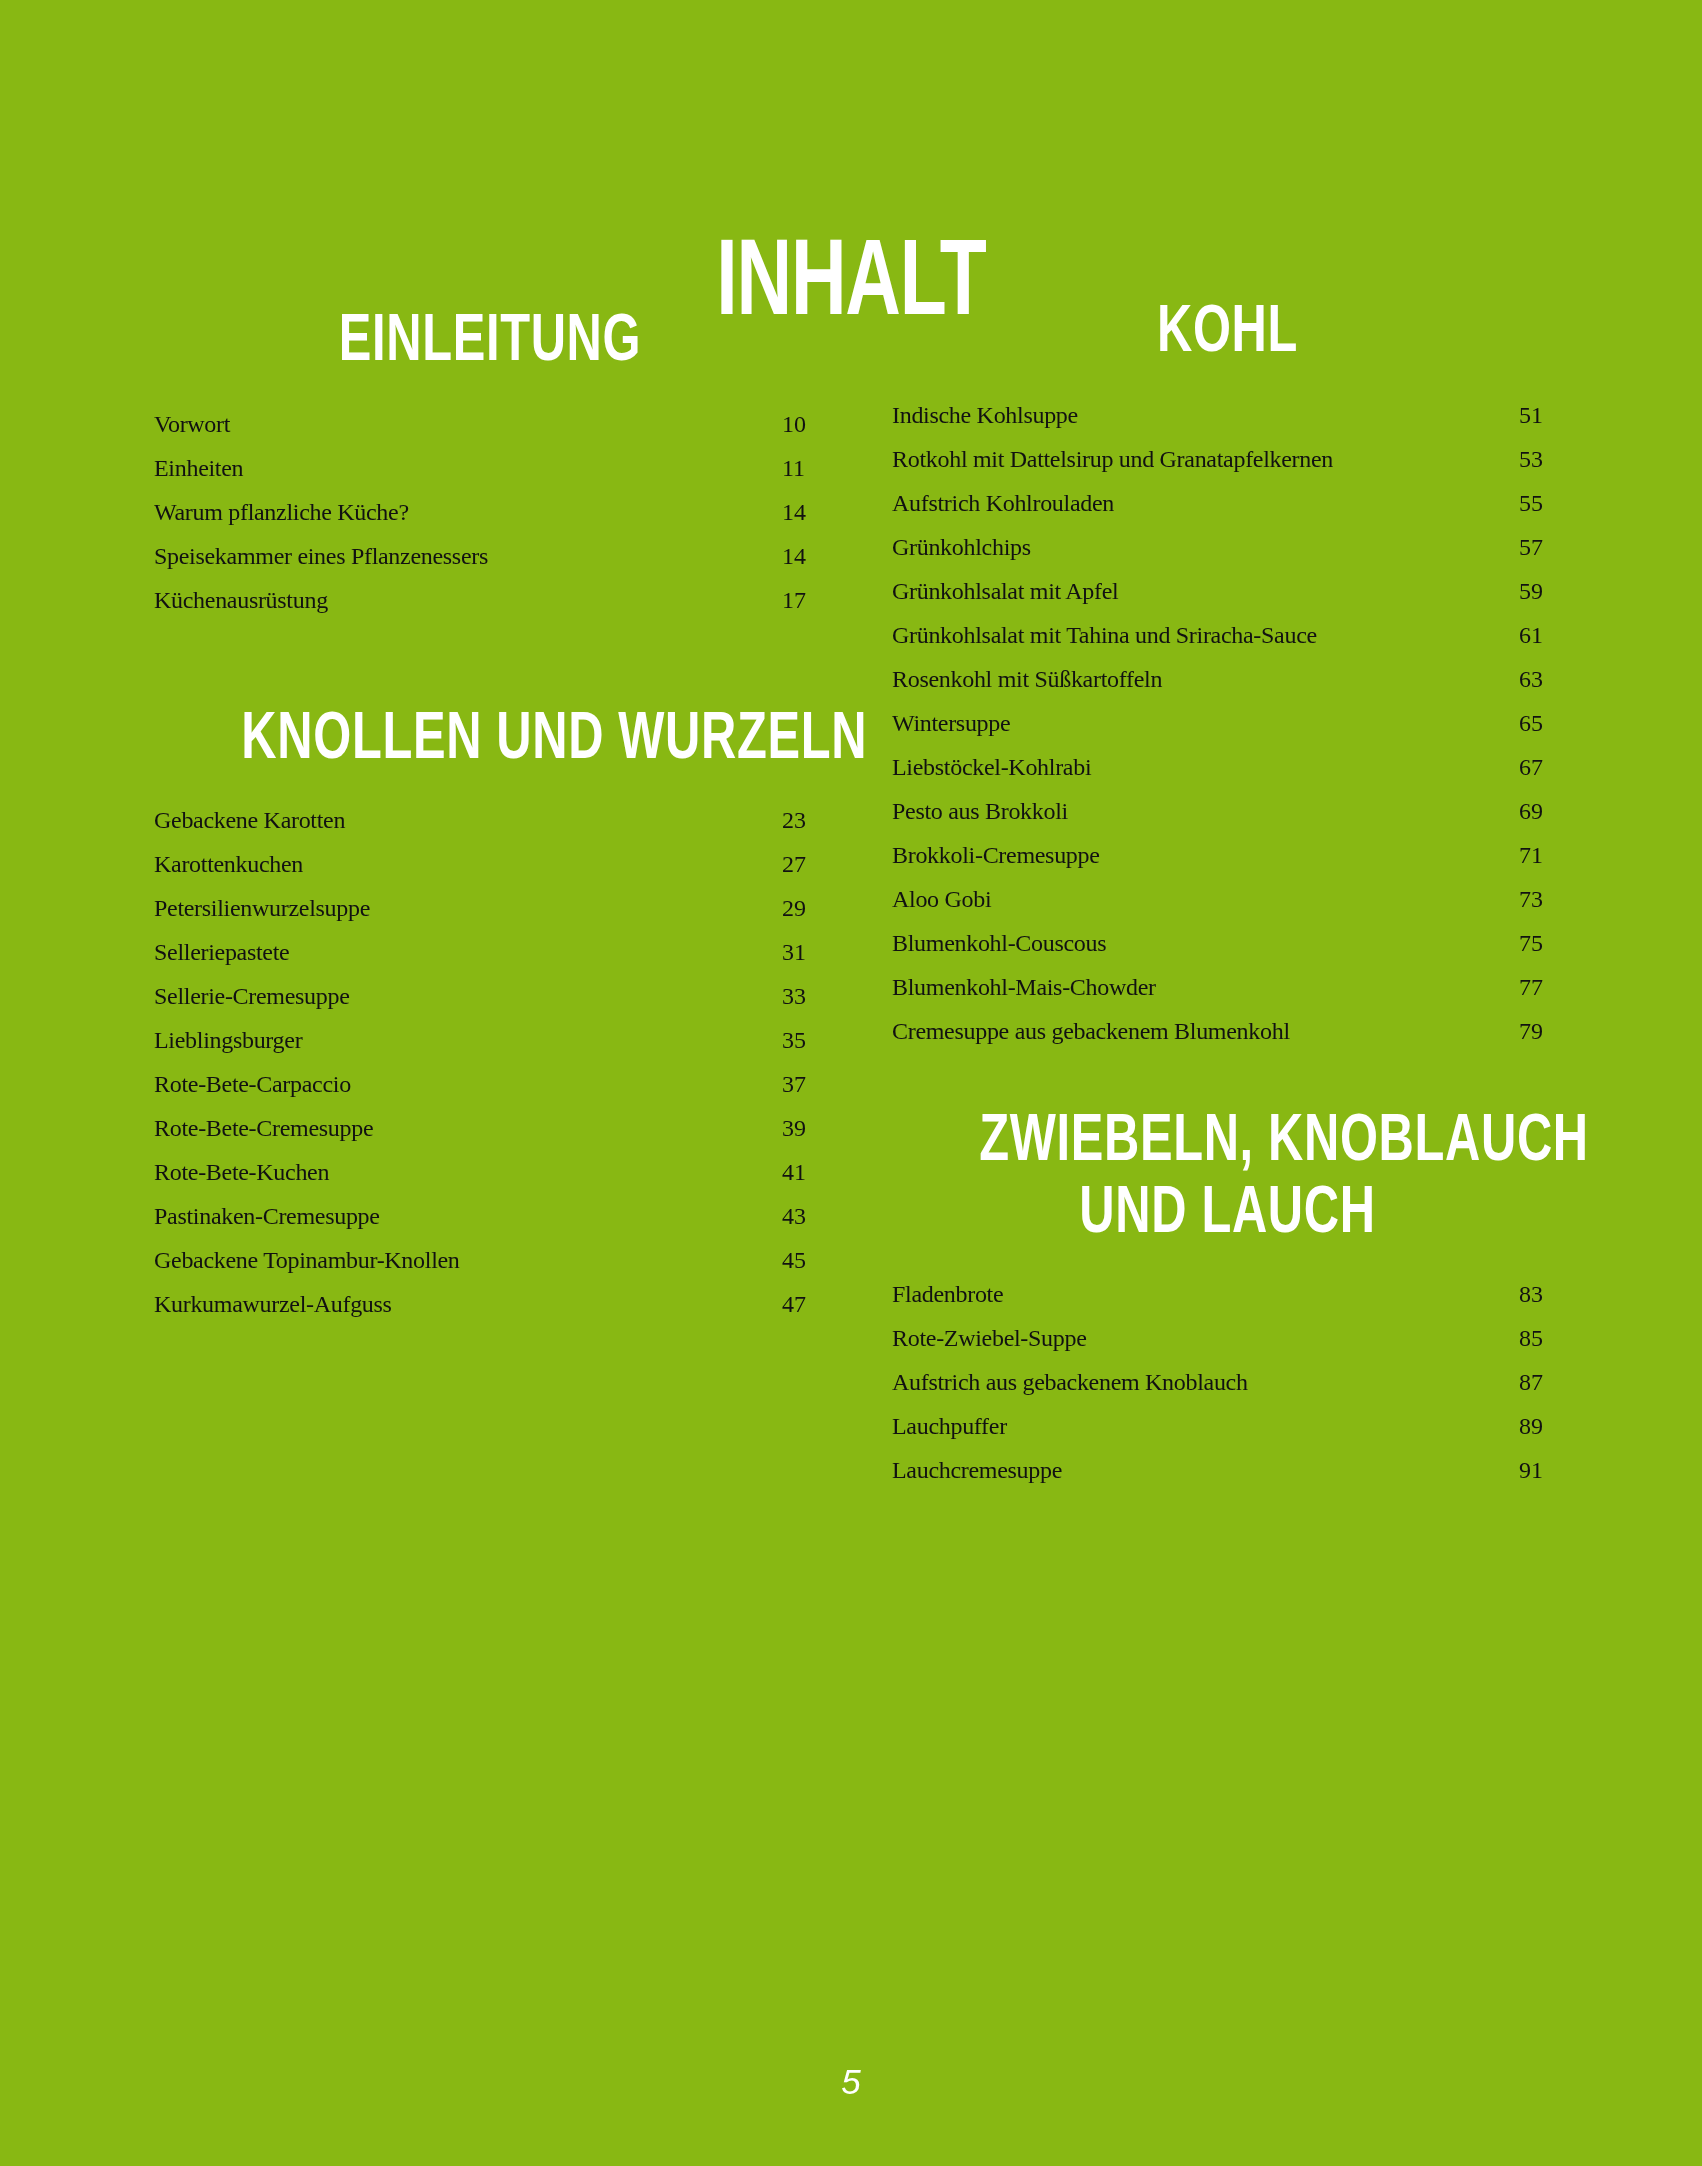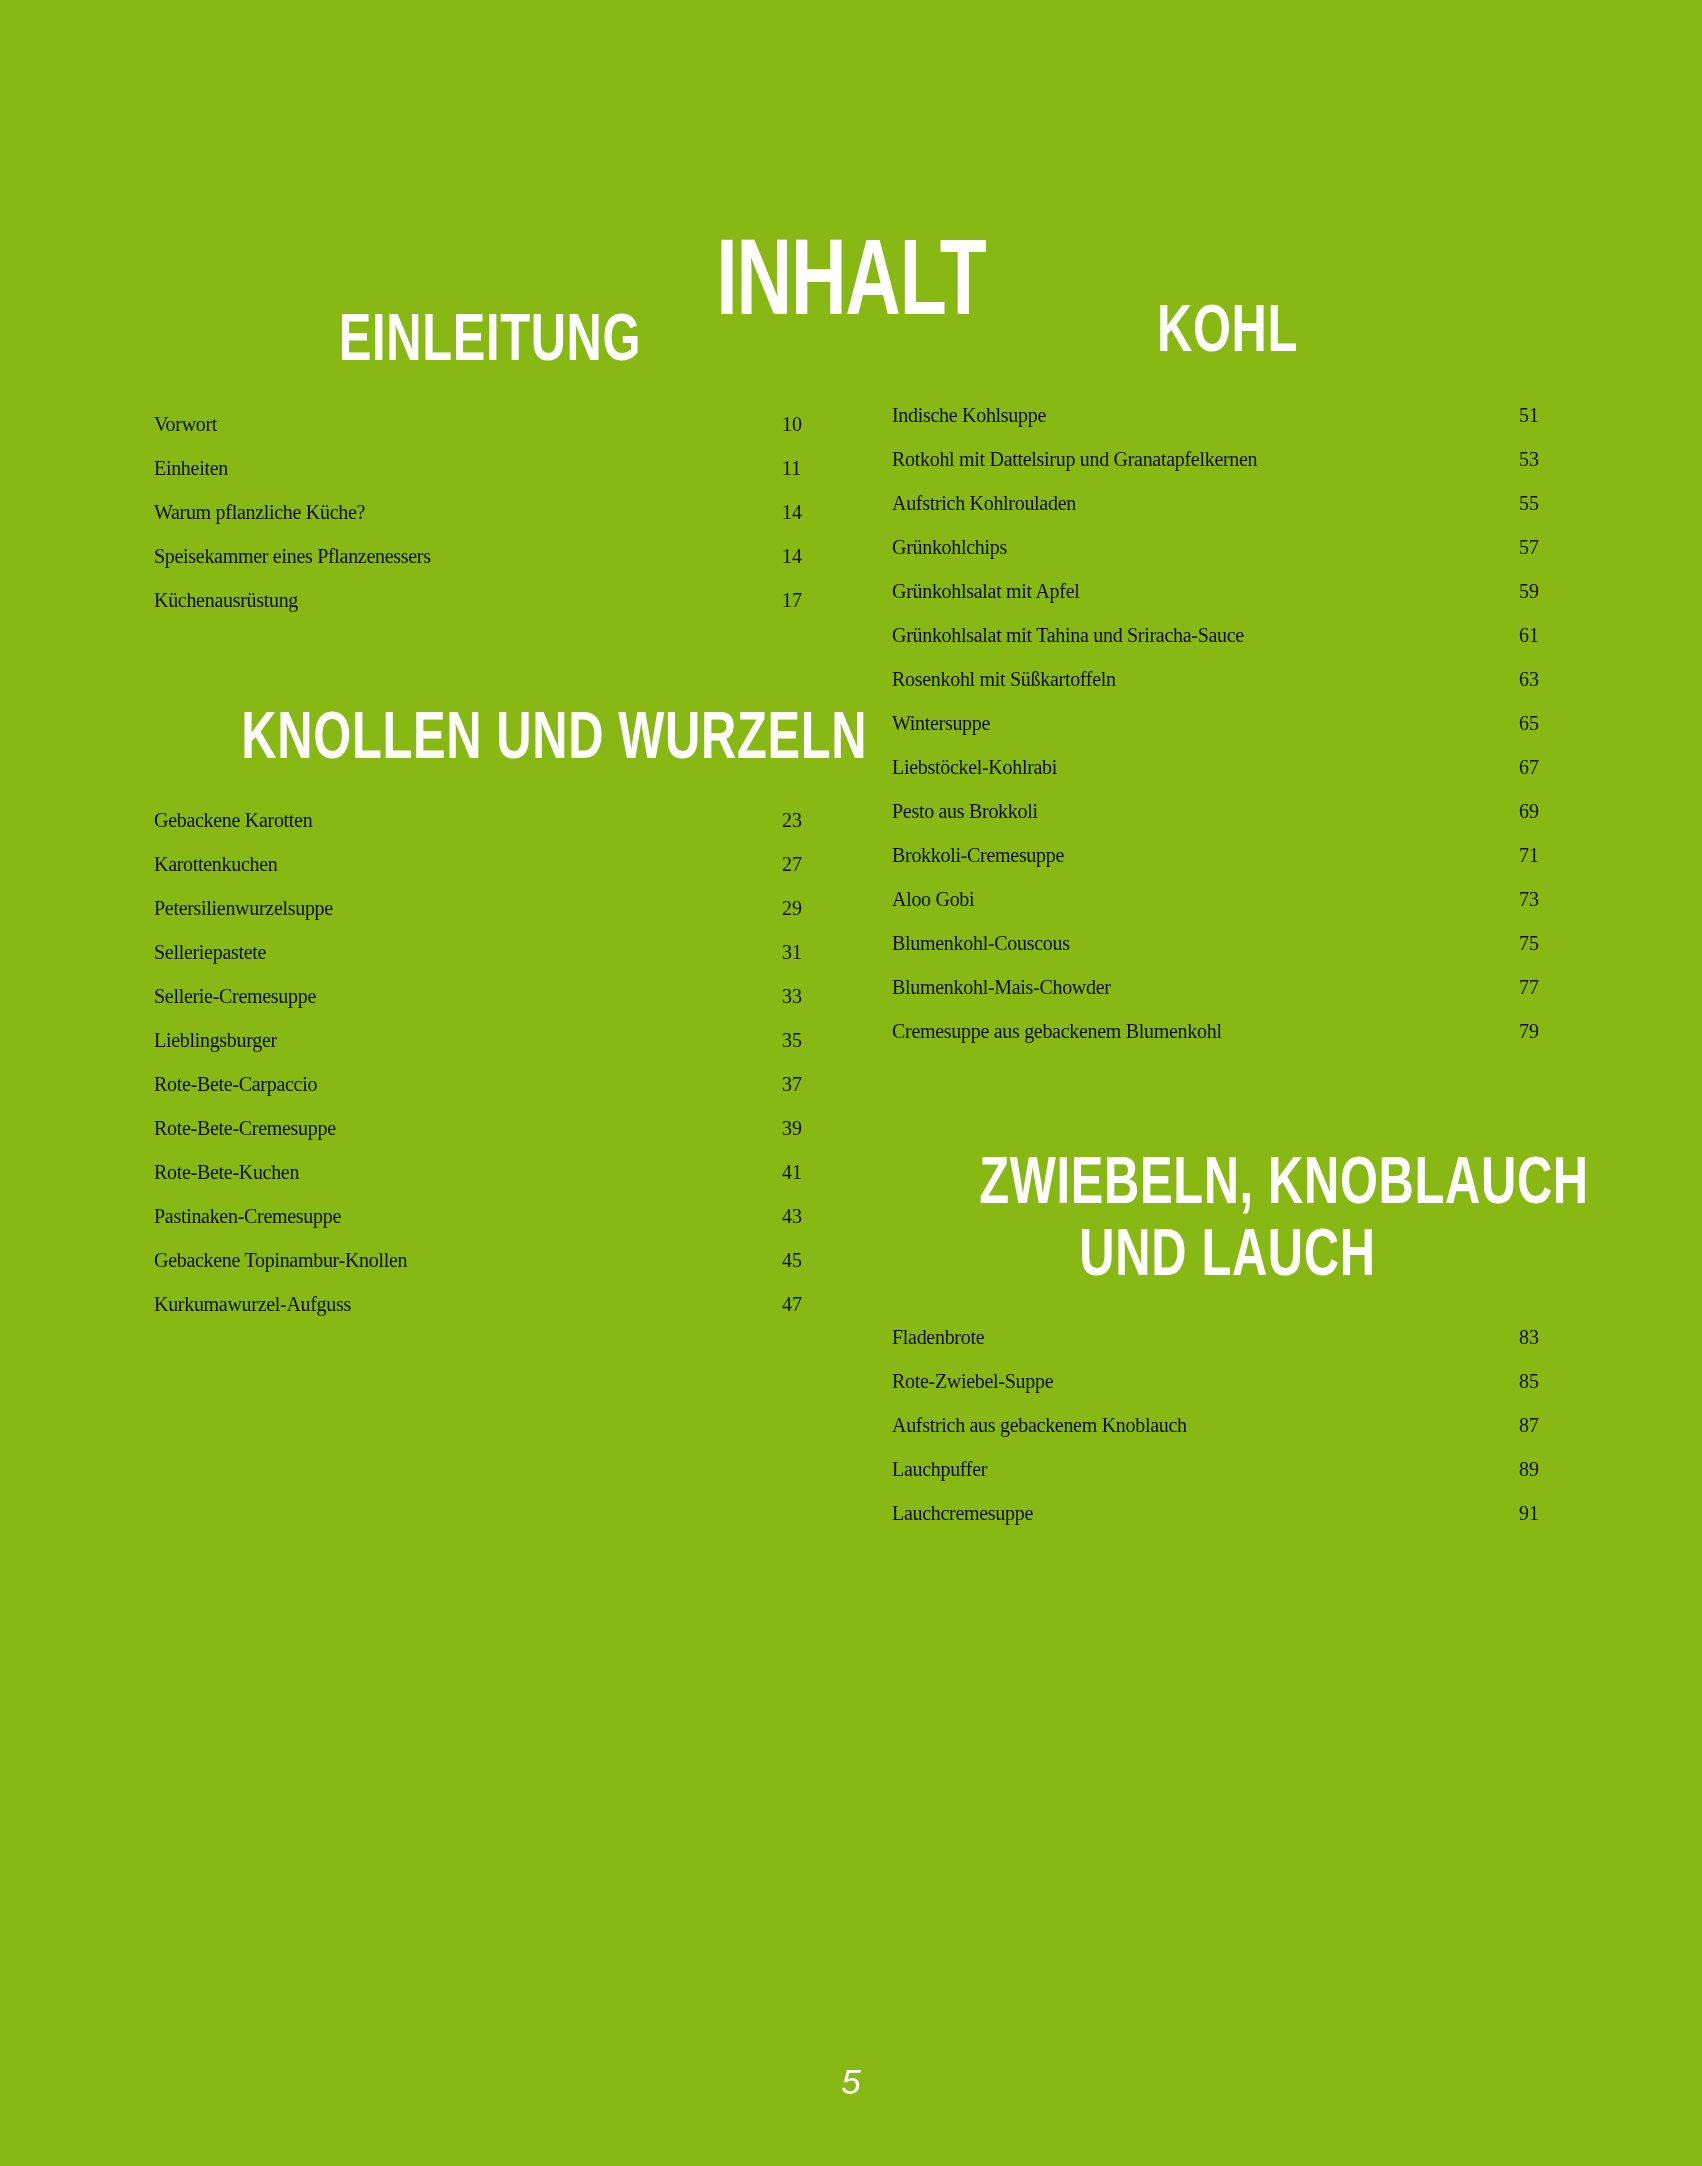--- a/index.html
+++ b/index.html
@@ -61,42 +61,42 @@
     .entries {
       list-style: none;
       margin: 0;
       padding: 0;
     }
     .entry {
       display: flex;
       justify-content: space-between;
       align-items: baseline;
       height: 44px;
-      font-size: 20px;
+      font-size: 24px;
       line-height: 44px;
       cursor: pointer;
     }
     .entry-title {
       white-space: nowrap;
       letter-spacing: -0.3px;
     }
     .entry-page {
       min-width: 44px;
     }
 
     
     #sec-einleitung { top: 301px; }
     #sec-einleitung .entries { margin-top: 29px; }
     #sec-knollen { top: 699px; }
     #sec-knollen .entries { margin-top: 27px; }
 
     
     #sec-kohl { top: 292px; }
     #sec-kohl .entries { margin-top: 29px; }
-    #sec-zwiebeln { top: 1144px; }
+    #sec-zwiebeln { top: 1101px; }
     #sec-zwiebeln .entries { margin-top: 27px; }
 
     .page-number {
       position: absolute;
       top: 2060px;
       left: 0;
       width: 1702px;
       text-align: center;
       color: #fff;
       font-family: "Liberation Sans", "DejaVu Sans", sans-serif;

